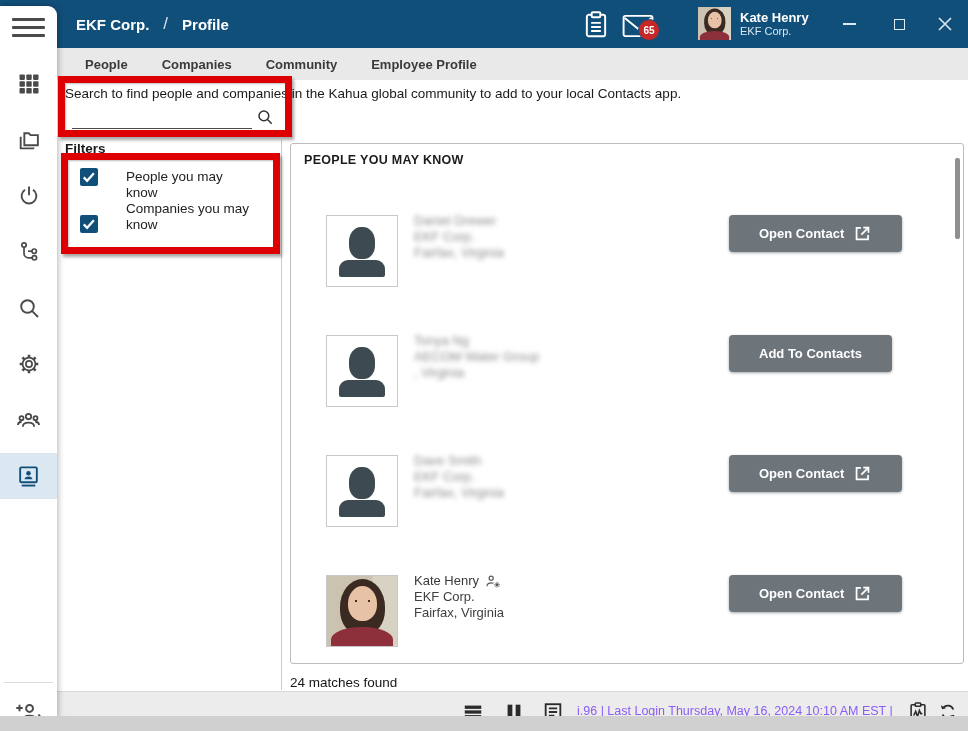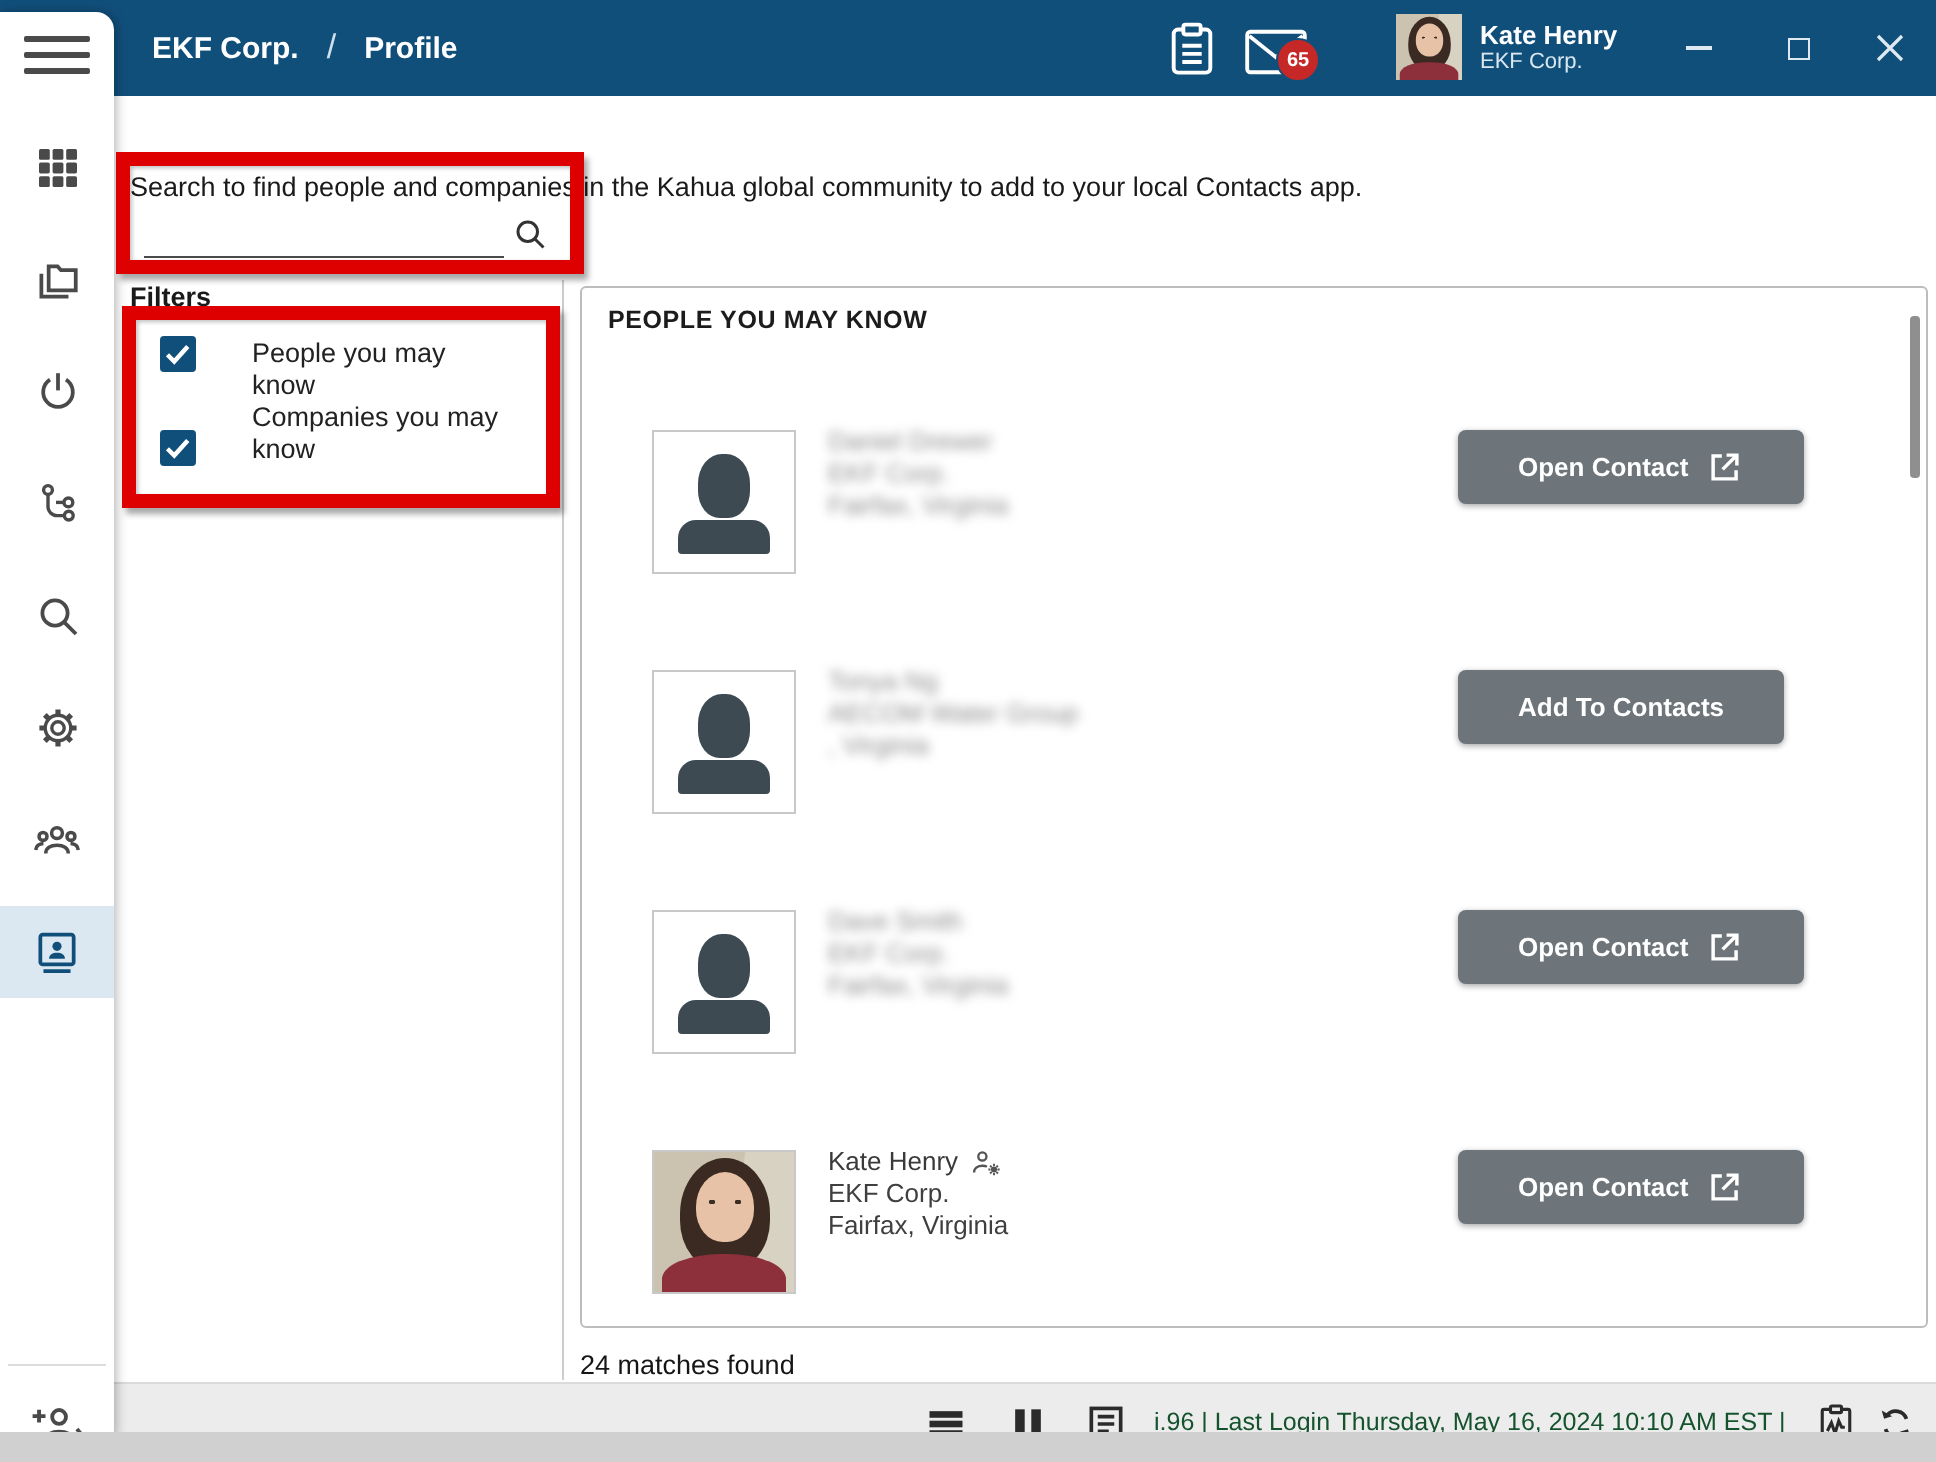--- a/index.html
+++ b/index.html
@@ -94,21 +94,21 @@
   .action-btn{ position:absolute; left:438px; top:12px; height:37px; background:#6D747A; border:none;
                border-radius:4px; color:#fff; font-weight:700; font-size:13px; font-family:inherit;
                display:inline-flex; align-items:center; gap:9px; padding:0 30px; cursor:pointer;
                box-shadow:0 1px 3px rgba(0,0,0,.35); white-space:nowrap;}
   .matches{ position:absolute; left:290px; top:675px; font-size:13.5px; font-weight:400; color:#161616; z-index:1;}
 
   
   .statusbar{ position:absolute; left:0; top:691px; width:968px; height:40px; background:#ECECEC;
               border-top:1px solid #DADADA; z-index:1;}
   .sb-icon{ position:absolute; top:9px; width:22px; height:22px; color:#2B2B2B; cursor:pointer;}
-  .sb-text{ position:absolute; left:577px; top:12px; font-size:12.5px; color:#14532d; white-space:nowrap;}
+  .sb-text{ position:absolute; left:577px; top:12px; font-size:12.5px; color:#8b5cf6; white-space:nowrap;}
 
   
   .anno{ position:absolute; border:7px solid #DE0000; z-index:10; pointer-events:none;
          box-shadow:2px 3px 3px rgba(0,0,0,.35), inset 1px 1px 2px rgba(0,0,0,.25); }
   .anno.search-area{ left:58px; top:76px; width:234px; height:61px;}
   .anno.filter-area{ left:61px; top:153px; width:219px; height:101px;}
   svg{ display:block; }
 </style>
 </head>
 <body>
@@ -164,20 +164,26 @@
     <div class="win-btn win-max">
         <i></i>
       </div>
     <div class="win-btn win-close">
       <svg viewBox="0 0 14 14" width="14" height="14">
           <path d="M1 1l12 12M13 1L1 13" stroke="#dfe9f1" stroke-width="1.6"></path>
         </svg>
     </div>
   </div>
 
+  <div class="tabbar">
+    <div class="tab">People</div>
+    <div class="tab">Companies</div>
+    <div class="tab">Community</div>
+    <div class="tab">Employee Profile</div>
+  </div>
 
   <div class="content"></div>
 
   <div class="search-instruction">Search to find people and companies in the Kahua global community to add to your local Contacts app.</div>
 
   <div class="search-field">
     <input type="text" value="" style="">
     <span class="mag">
       <svg viewBox="0 0 24 24" width="18" height="18">
           <g fill="none" stroke="#333" stroke-width="2">

